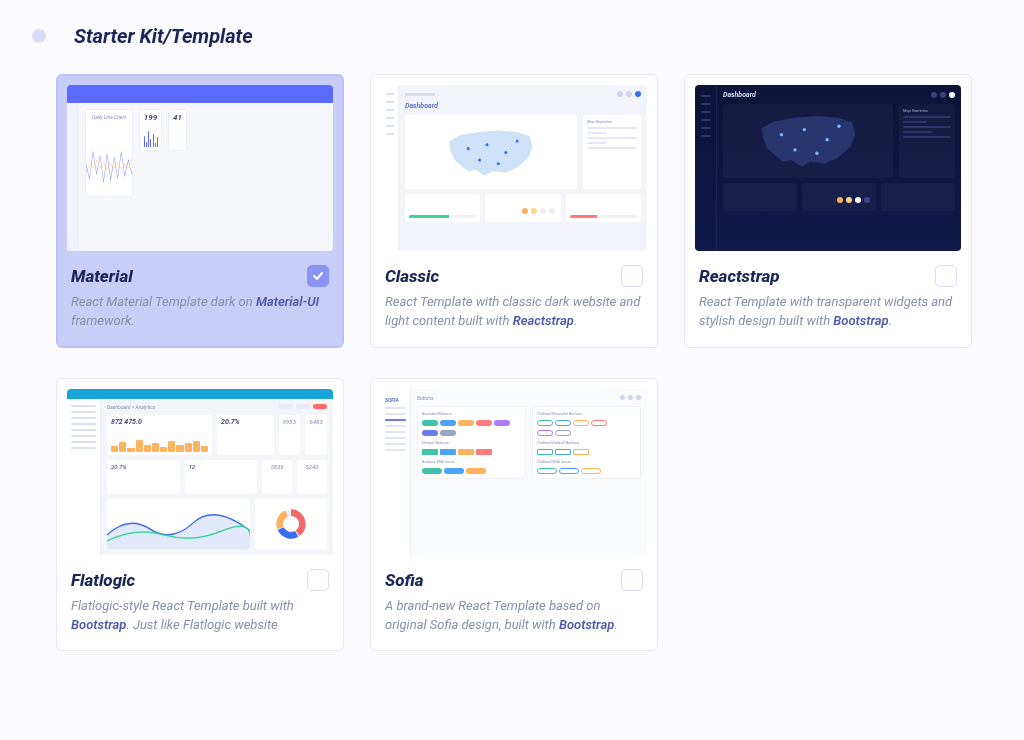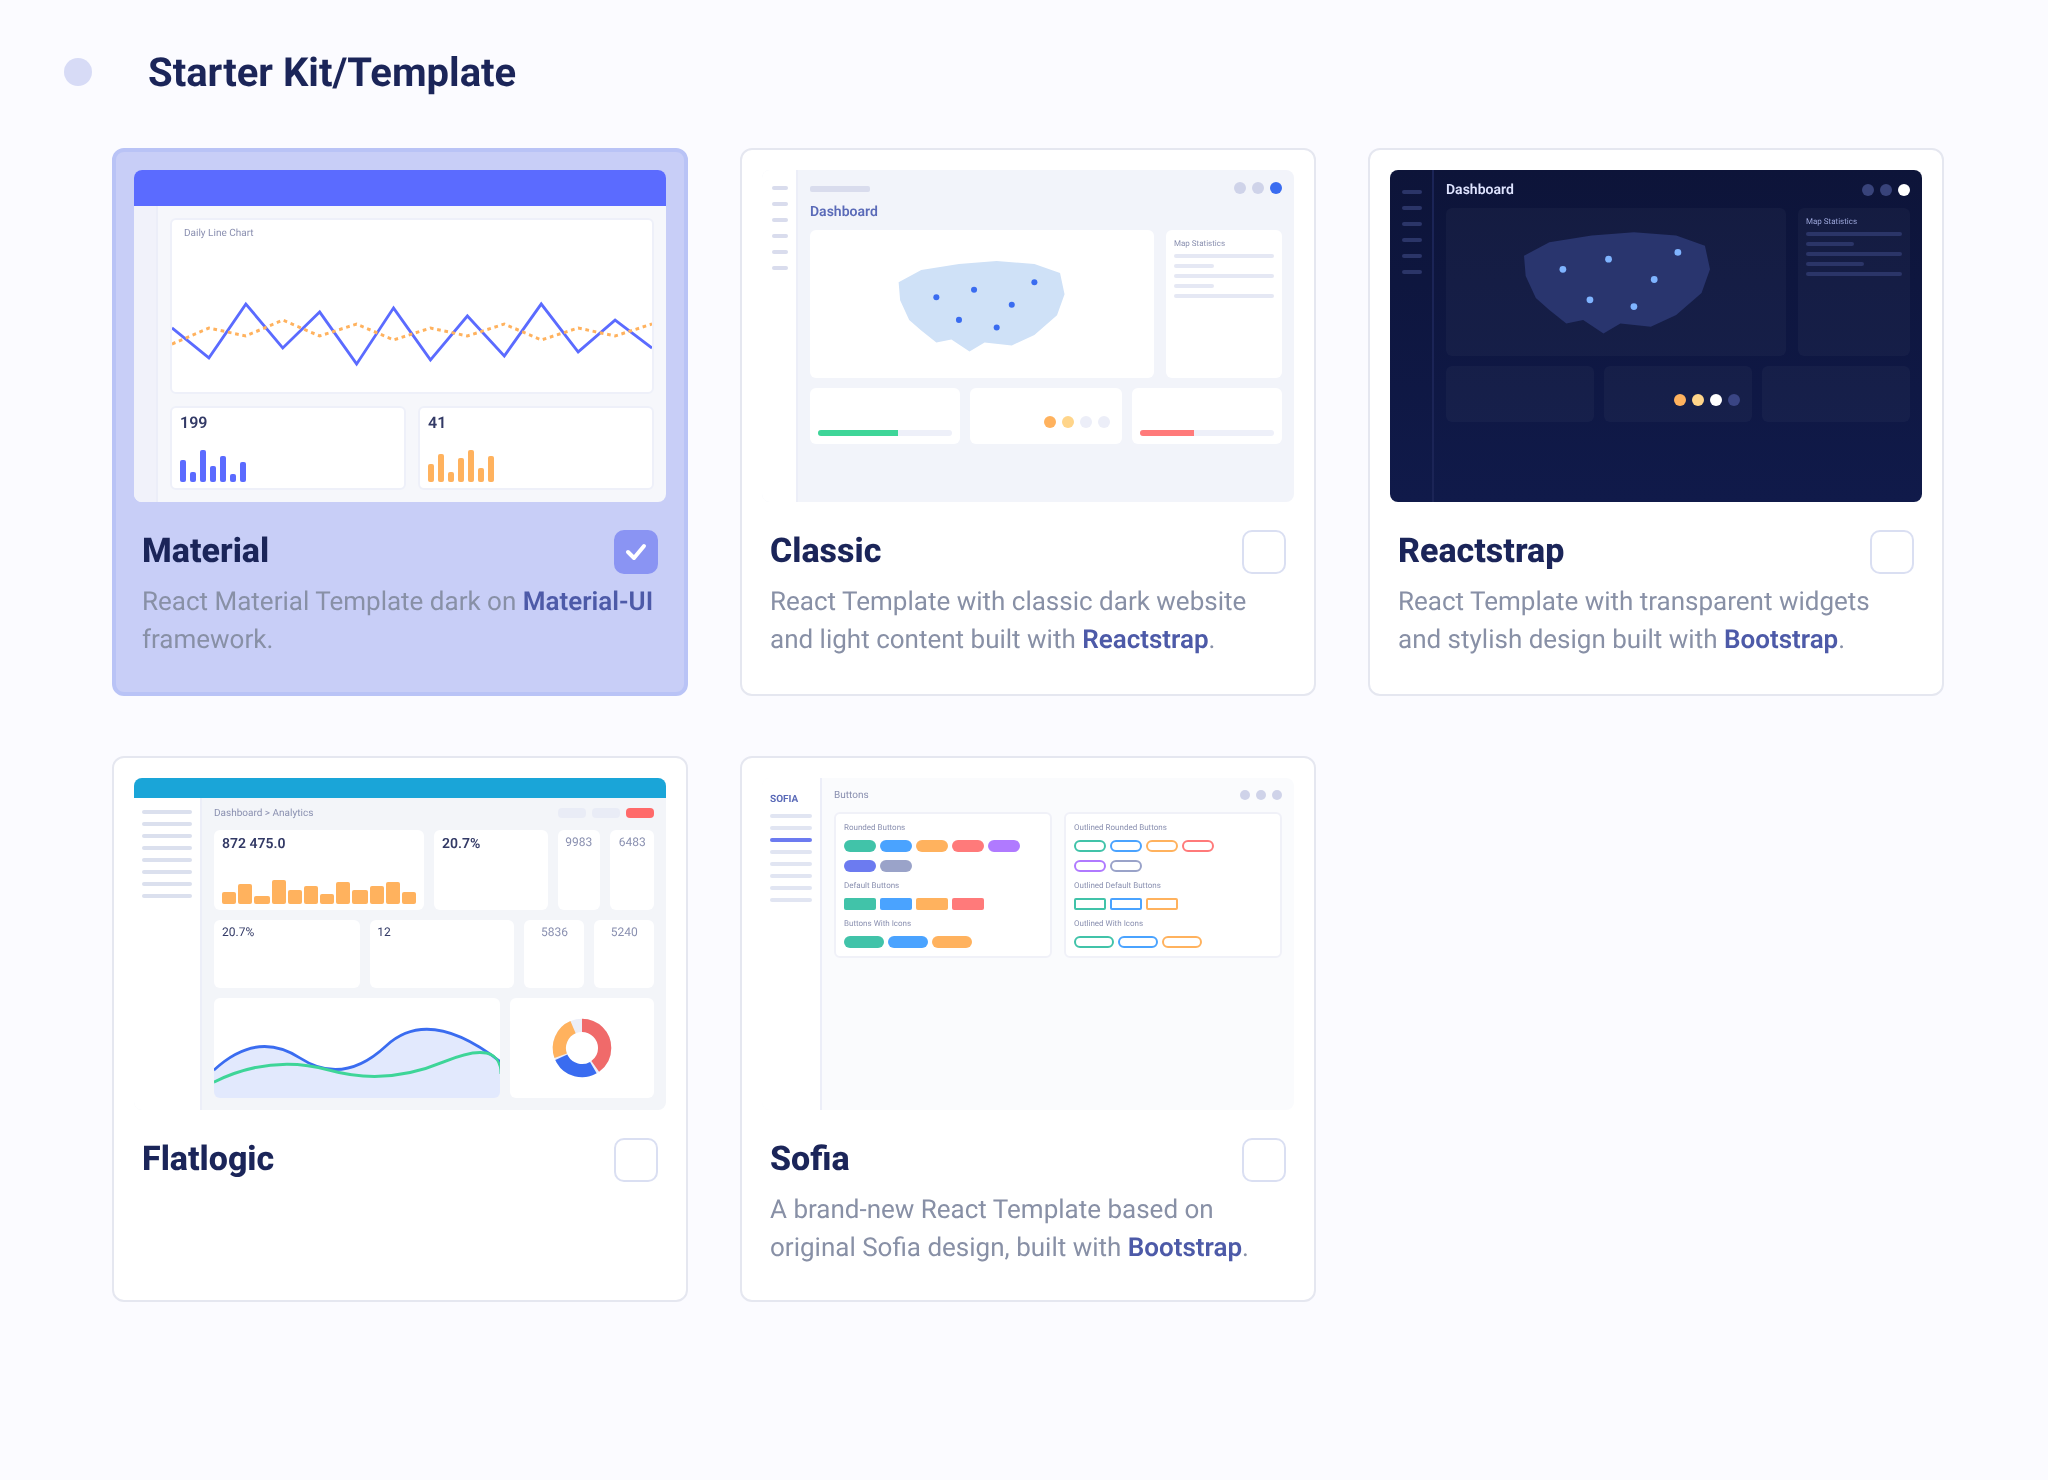--- a/index.html
+++ b/index.html
@@ -21,20 +21,21 @@
     margin: 0;
     font-family: -apple-system, BlinkMacSystemFont, "Segoe UI", Roboto, Helvetica, Arial, sans-serif;
     background: var(--page-bg);
     color: var(--text-dark);
     width: 1024px;
     height: 740px;
     overflow: hidden;
   }
   .page {
     padding: 24px 32px 0 32px;
+    font-style: italic;
   }
   .section-header {
     display: flex;
     align-items: center;
     gap: 28px;
     margin-bottom: 26px;
   }
   .bullet {
     width: 14px; height: 14px;
     border-radius: 50%;
@@ -107,21 +108,21 @@
     color: var(--link);
     font-weight: 600;
   }
 
   
 
   
   .t-material .tb-top { height:18px; background: var(--primary); }
   .t-material .tb-body { display:flex; height:calc(100% - 18px); }
   .t-material .tb-side { width:12px; background:#f1f2fa; border-right:1px solid #eceef8; }
-  .t-material .tb-main { flex:1; padding:6px; display:flex; flex-direction:column; gap:6px; }
+  .t-material .tb-main { flex:1; padding:6px; display:flex; flex-direction:row; gap:6px;text-align:right; }
   .t-material .chart-card { background:#fff; border:1px solid #eef0f9; border-radius:3px; height:88px; position:relative; overflow:hidden; padding:4px 6px 2px; }
   .t-material .chart-title { font-size:5px; color:#8a8fb0; }
   .t-material svg.linechart { position:absolute; left:0; right:0; bottom:2px; width:100%; height:60px; }
   .t-material .stats { display:flex; gap:6px; }
   .t-material .stat { flex:1; background:#fff; border:1px solid #eef0f9; border-radius:3px; height:42px; padding:3px 4px; position:relative; }
   .t-material .stat .num { font-size:8px; font-weight:600; color:#333a66; }
   .t-material .bars { position:absolute; bottom:3px; left:4px; right:4px; height:18px; display:flex; gap:2px; align-items:flex-end; }
   .t-material .bars span { width:3px; border-radius:1px; }
 
   
@@ -496,20 +497,23 @@
             </div>
           </div>
         </div>
       </div>
       <div class="card-head">
         <div class="card-title">Flatlogic</div>
         <div class="check">
           
         </div>
       </div>
+      <div class="card-desc">
+        <span>Flatlogic-style React Template built with </span><span class="lnk">Bootstrap</span><span>. Just like Flatlogic website</span>
+      </div>
     </div>
 
     <div class="card">
       <div class="thumb t-sofia">
         <div class="tb-side">
           <div class="logo">SOFIA</div>
           <i></i>
             <i></i>
             <i class="active"></i>
             <i></i>

